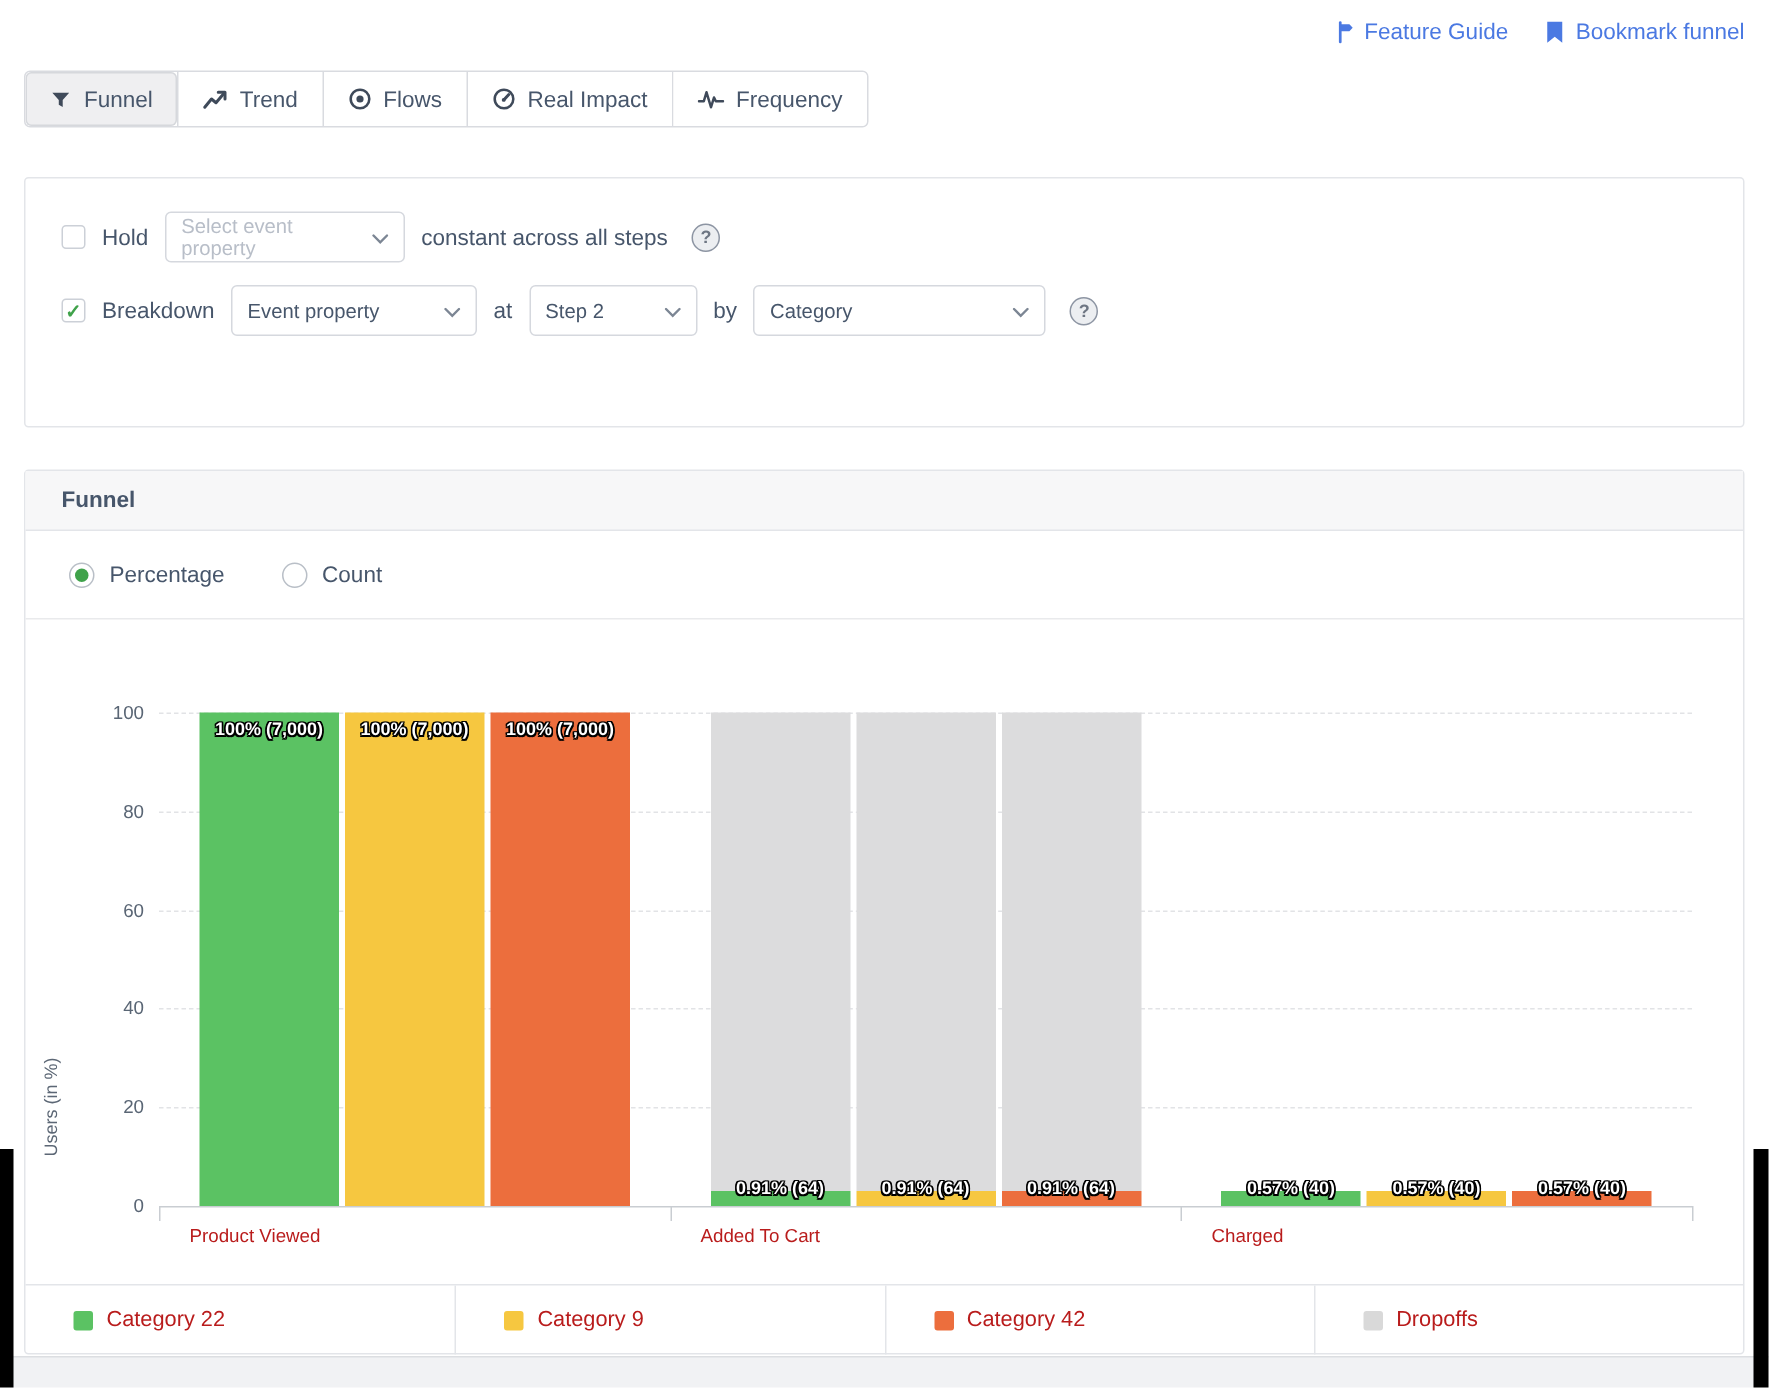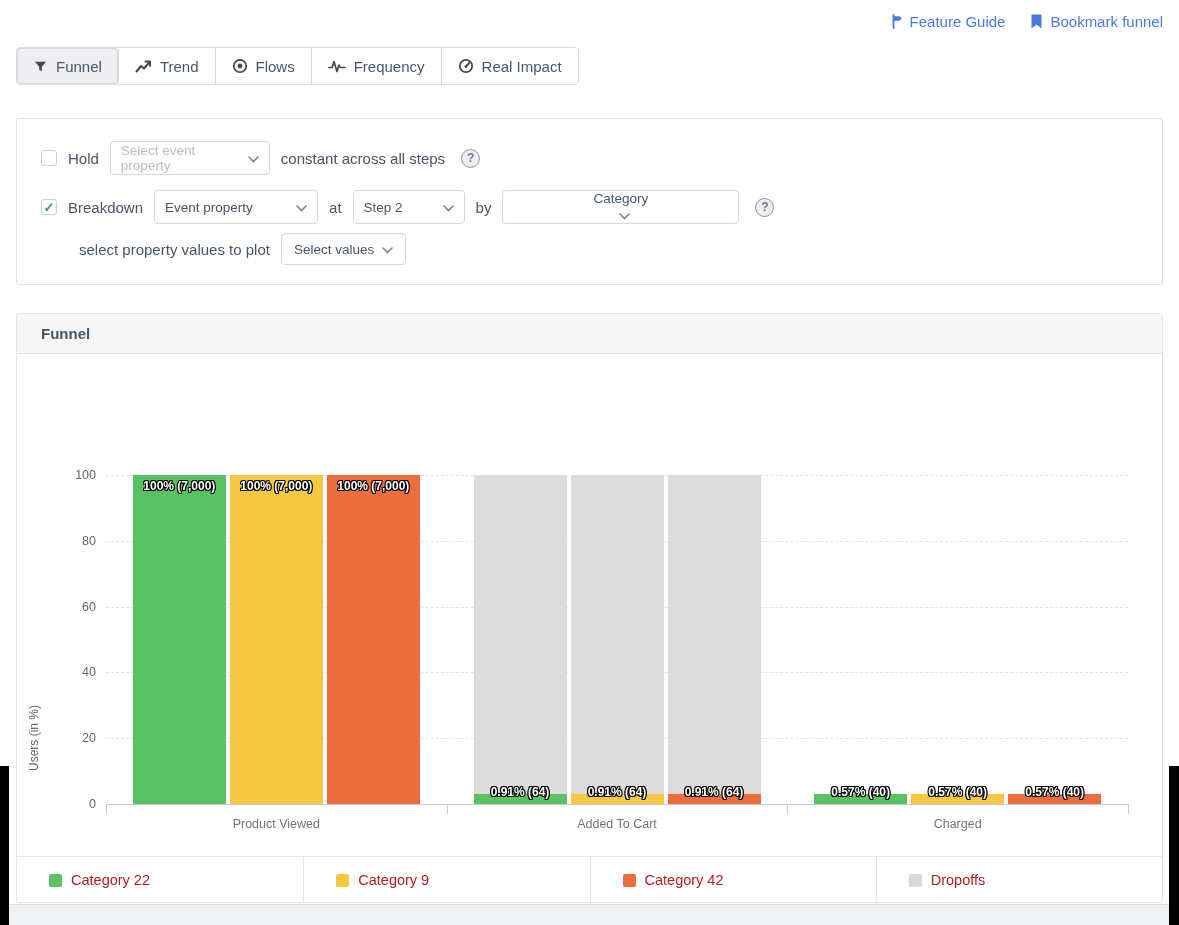--- a/index.html
+++ b/index.html
@@ -89,21 +89,21 @@
   .ylabel {
     position:absolute; left:-93px; top:317px; width:220px; text-align:center;
     transform:rotate(-90deg); transform-origin:center; font-size:12px; color:#5c6775;
   }
   .bar { position:absolute; width:93px; }
   .bar-label {
     position:absolute; width:110px; text-align:center; font-size:12px; font-weight:bold; color:#fff;
     text-shadow:1px 1px 0 #000,-1px -1px 0 #000,1px -1px 0 #000,-1px 1px 0 #000,0 1px 0 #000,0 -1px 0 #000,1px 0 0 #000,-1px 0 0 #000;
     pointer-events:none; white-space:nowrap;
   }
-  .cat-label { position:absolute; width:300px; text-align:center; font-size:12.5px; color:#737373; }
+  .cat-label { position:absolute; width:300px; font-size:12.5px; color:#b91c1c; }
   
   .legend {
     position:absolute; left:0; top:542px; width:1145px; height:47px;
     border-top:1px solid #e3e5e9; display:grid; grid-template-columns:repeat(4,1fr);
   }
   .legend-cell { display:flex; align-items:center; padding-left:32px; gap:9px; font-size:14.5px; color:#b91c1c; cursor:pointer; }
   .legend-cell + .legend-cell { border-left:1px solid #e3e5e9; }
   .swatch { width:13px; height:13px; border-radius:2px; flex:0 0 auto; }
   
   .footer-strip { position:absolute; left:0; top:904px; width:1179px; height:21px; background:#f1f2f4; border-top:1px solid #dcdee1; z-index:1; }
@@ -156,35 +156,35 @@
       <span>
         <svg width="16" height="16" viewBox="0 0 16 16" fill="none">
           <circle cx="8" cy="8" r="6.2" stroke="currentColor" stroke-width="1.7"></circle>
           <circle cx="8" cy="8" r="2.4" fill="currentColor"></circle>
         </svg>
       </span>
       <span>Flows</span>
     </div>
     <div class="tab">
       <span>
-        <svg width="18" height="15" viewBox="0 0 18 15" fill="none">
-          <path d="M1 8.5h3.2L6 2.5l3 10 2-6.5 1.2 2.5H17" stroke="currentColor" stroke-width="1.7" stroke-linecap="round" stroke-linejoin="round"></path>
-        </svg>
-      </span>
-      <span>Frequency</span>
-    </div>
-    <div class="tab">
-      <span>
         <svg width="16" height="16" viewBox="0 0 16 16" fill="none">
           <circle cx="8" cy="8" r="6.2" stroke="currentColor" stroke-width="1.7"></circle>
           <path d="M8 8.5L11.2 5" stroke="currentColor" stroke-width="2" stroke-linecap="round"></path>
           <circle cx="7.8" cy="8.6" r="1.3" fill="currentColor"></circle>
         </svg>
       </span>
       <span>Real Impact</span>
+    </div>
+    <div class="tab">
+      <span>
+        <svg width="18" height="15" viewBox="0 0 18 15" fill="none">
+          <path d="M1 8.5h3.2L6 2.5l3 10 2-6.5 1.2 2.5H17" stroke="currentColor" stroke-width="1.7" stroke-linecap="round" stroke-linejoin="round"></path>
+        </svg>
+      </span>
+      <span>Frequency</span>
     </div>
   </div>
 
 <div class="filter-panel">
   <div class="frow frow1">
     <span class="checkbox" id="cb-hold">✓</span>
     <span>Hold</span>
     <div class="select" style="width:160px;">
       <span class="ph">Select event property</span>
       <span class="chev">
@@ -211,48 +211,51 @@
     <span>at</span>
     <div class="select" style="width:112px;">
       <span>Step 2</span>
       <span class="chev">
         <svg width="11" height="7" viewBox="0 0 11 7">
             <path d="M1 1l4.5 4.5L10 1" fill="none" stroke="currentColor" stroke-width="1.6" stroke-linecap="round"></path>
           </svg>
       </span>
     </div>
     <span>by</span>
-    <div class="select" style="width:237px;flex-direction:column;">
+    <div class="select" style="width:195px;">
       <span>Category</span>
       <span class="chev">
         <svg width="11" height="7" viewBox="0 0 11 7">
             <path d="M1 1l4.5 4.5L10 1" fill="none" stroke="currentColor" stroke-width="1.6" stroke-linecap="round"></path>
           </svg>
       </span>
     </div>
     <span class="help-icon" style="margin-left:5px;">?</span>
   </div>
 
-  <div class="frow frow3">
-    <span>select property values to plot</span>
-    <div class="btn-select">
-      <span>Select values</span>
-      <span class="chev">
-        <svg width="11" height="7" viewBox="0 0 11 7">
-            <path d="M1 1l4.5 4.5L10 1" fill="none" stroke="currentColor" stroke-width="1.6" stroke-linecap="round"></path>
-          </svg>
-      </span>
-    </div>
-  </div>
 </div>
 
 <div class="funnel-panel">
   <div class="panel-header">
     <span>Funnel</span>
   </div>
+  <div class="mode-row" id="mode-row">
+      <div class="mode-opt">
+        <span class="radio selected">
+          <span class="dot"></span>
+        </span>
+        <span>Percentage</span>
+      </div>
+      <div class="mode-opt">
+        <span class="radio">
+          <span class="dot"></span>
+        </span>
+        <span>Count</span>
+      </div>
+    </div>
   <div class="chart" id="chart">
     <div class="ylabel">Users (in %)</div>
   <div class="ytick-label" style="left: 47px; top: 383px;">0</div>
       <div class="gridline" style="top: 324.2px;"></div>
       <div class="ytick-label" style="left: 47px; top: 317.2px;">20</div>
       <div class="gridline" style="top: 258.4px;"></div>
       <div class="ytick-label" style="left: 47px; top: 251.4px;">40</div>
       <div class="gridline" style="top: 192.6px;"></div>
       <div class="ytick-label" style="left: 47px; top: 185.6px;">60</div>
       <div class="gridline" style="top: 126.8px;"></div>

